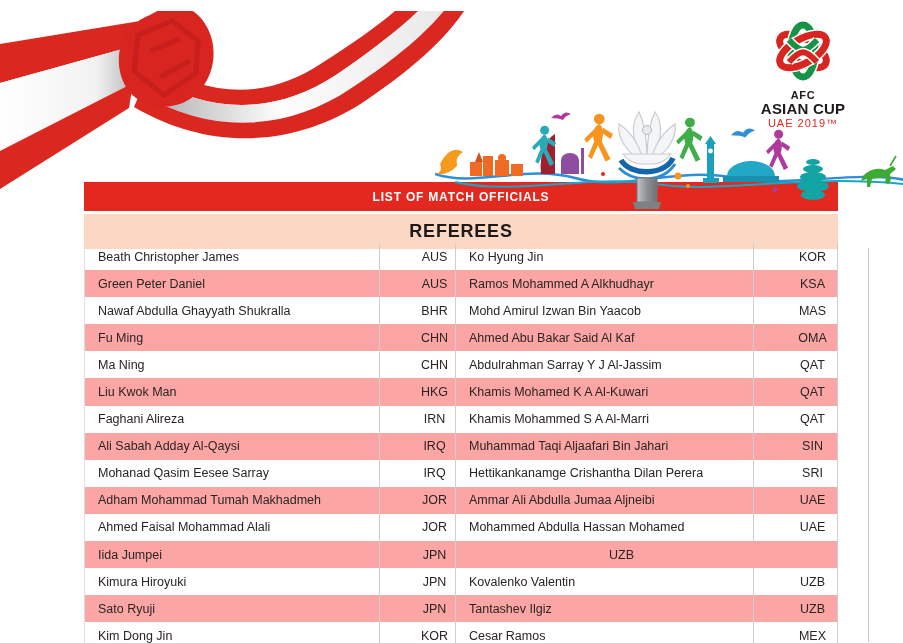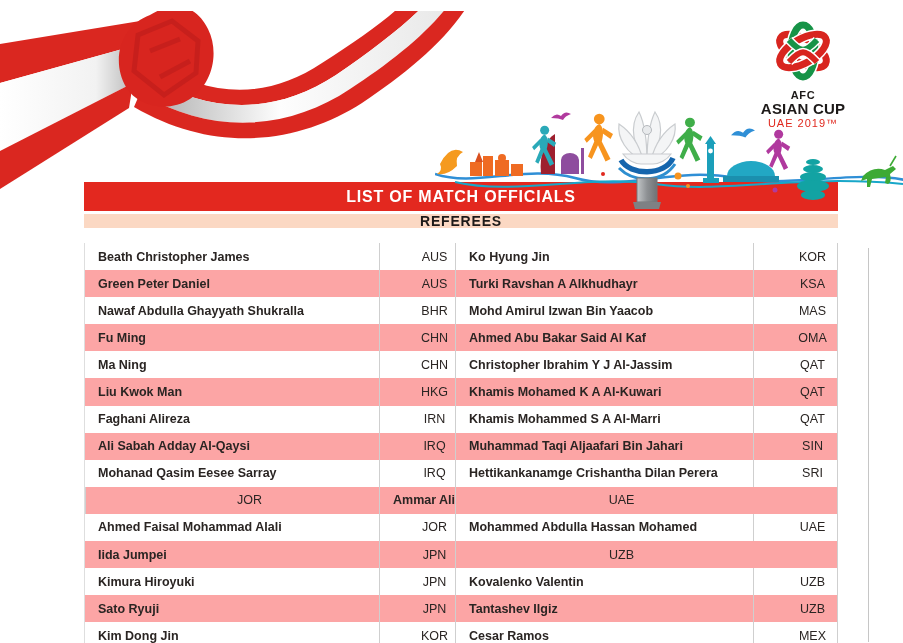--- a/index.html
+++ b/index.html
@@ -9,29 +9,29 @@
   #ribbon{position:absolute;left:0;top:0;z-index:1;}
   #festival{position:absolute;left:435px;top:93px;z-index:3;}
   
   #logo{position:absolute;left:756px;top:8px;width:94px;text-align:center;z-index:2;}
   #logo .l1{font-weight:bold;font-size:11px;letter-spacing:.6px;color:#1d1a19;margin-top:2px;}
   #logo .l2{font-weight:bold;font-size:15px;letter-spacing:.2px;color:#1d1a19;margin-top:-1px;}
   #logo .l3{font-weight:normal;font-size:11px;letter-spacing:1px;color:#e0281e;margin-top:0px;}
   
   .bar{position:absolute;left:84px;width:754px;display:flex;align-items:center;justify-content:center;
        font-weight:bold;box-sizing:border-box;}
-  #titlebar{top:171px;height:29px;background:#e3281f;color:#ffffff;font-size:16px;letter-spacing:.8px;z-index:2;}
-  #sectionbar{top:203px;height:14px;background:#fbd8c3;color:#1d1a19;font-size:14px;letter-spacing:.8px;z-index:2;}
+  #titlebar{top:171px;height:29px;background:#e3281f;color:#ffffff;font-size:12px;letter-spacing:.8px;z-index:2;}
+  #sectionbar{top:203px;height:35px;background:#fbd8c3;color:#1d1a19;font-size:18px;letter-spacing:.8px;z-index:2;}
   
   #reftable{position:absolute;left:84px;top:232px;width:754px;z-index:2;
             border-left:1px solid #dedede;border-right:1px solid #cfcfcf;box-sizing:border-box;}
   .t-row{display:grid;grid-template-columns:294px 76px 298px 84px;height:27.1px;}
   .t-row.alt{background:#fca5a5;}
   .cell{display:flex;align-items:center;font-size:12.5px;color:#2a2523;overflow:hidden;white-space:nowrap;padding-left:34px;}
-  .cell.name{padding-left:13px;font-weight:bold;}
+  .cell.name{padding-left:13px;}
   .cell.code{justify-content:center;border-left:1px solid #cfcfcf;}
   .cell.name.right{border-left:1px solid #cfcfcf;}
   
   #edgeline{position:absolute;left:868px;top:237px;width:1px;height:394px;background:#c6c6c6;z-index:1;}
   
   #hscroll{position:absolute;left:0;bottom:0;width:903px;height:7px;z-index:5;
     border-top:1px solid #b2b0ac;box-sizing:content-box;
     background:linear-gradient(90deg,#908e8a 0%,#55534f 7%,#302f2c 12%,#23221f 13%,#8d7a5e 16%,#9a8668 30%,#8b785c 45%,#948164 60%,#6f5f4b 80%,#4b4136 93%,#3a332a 100%);}
   #hthumb{position:absolute;left:113px;top:0;width:97px;height:100%;
     background:linear-gradient(180deg,#f4efe6,#d2cabb);border:1px solid #3e3a32;box-sizing:border-box;}
@@ -189,39 +189,39 @@
   <div id="reftable">
       <div class="t-row">
       <div class="cell name">Beath Christopher James</div>
       <div class="cell code">AUS</div>
       <div class="cell name right">Ko Hyung Jin</div>
       <div class="cell code">KOR</div>
     </div>
       <div class="t-row alt">
       <div class="cell name">Green Peter Daniel</div>
       <div class="cell code">AUS</div>
-      <div class="cell name right">Turki Ravshan A Alkhudhayr</div>
+      <div class="cell name right">Ramos Mohammed A Alkhudhayr</div>
       <div class="cell code">KSA</div>
     </div>
       <div class="t-row">
       <div class="cell name">Nawaf Abdulla Ghayyath Shukralla</div>
       <div class="cell code">BHR</div>
       <div class="cell name right">Mohd Amirul Izwan Bin Yaacob</div>
       <div class="cell code">MAS</div>
     </div>
       <div class="t-row alt">
       <div class="cell name">Fu Ming</div>
       <div class="cell code">CHN</div>
       <div class="cell name right">Ahmed Abu Bakar Said Al Kaf</div>
       <div class="cell code">OMA</div>
     </div>
       <div class="t-row">
       <div class="cell name">Ma Ning</div>
       <div class="cell code">CHN</div>
-      <div class="cell name right">Christopher Ibrahim Y J Al-Jassim</div>
+      <div class="cell name right">Abdulrahman Sarray Y J Al-Jassim</div>
       <div class="cell code">QAT</div>
     </div>
       <div class="t-row alt">
       <div class="cell name">Liu Kwok Man</div>
       <div class="cell code">HKG</div>
       <div class="cell name right">Khamis Mohamed K A Al-Kuwari</div>
       <div class="cell code">QAT</div>
     </div>
       <div class="t-row">
       <div class="cell name">Faghani Alireza</div>
@@ -235,20 +235,21 @@
       <div class="cell name right">Muhammad Taqi Aljaafari Bin Jahari</div>
       <div class="cell code">SIN</div>
     </div>
       <div class="t-row">
       <div class="cell name">Mohanad Qasim Eesee Sarray</div>
       <div class="cell code">IRQ</div>
       <div class="cell name right">Hettikankanamge Crishantha Dilan Perera</div>
       <div class="cell code">SRI</div>
     </div>
       <div class="t-row alt">
+      <div class="cell name">Adham Mohammad Tumah Makhadmeh</div>
       <div class="cell code">JOR</div>
       <div class="cell name right">Ammar Ali Abdulla Jumaa Aljneibi</div>
       <div class="cell code">UAE</div>
     </div>
       <div class="t-row">
       <div class="cell name">Ahmed Faisal Mohammad Alali</div>
       <div class="cell code">JOR</div>
       <div class="cell name right">Mohammed Abdulla Hassan Mohamed</div>
       <div class="cell code">UAE</div>
     </div>

